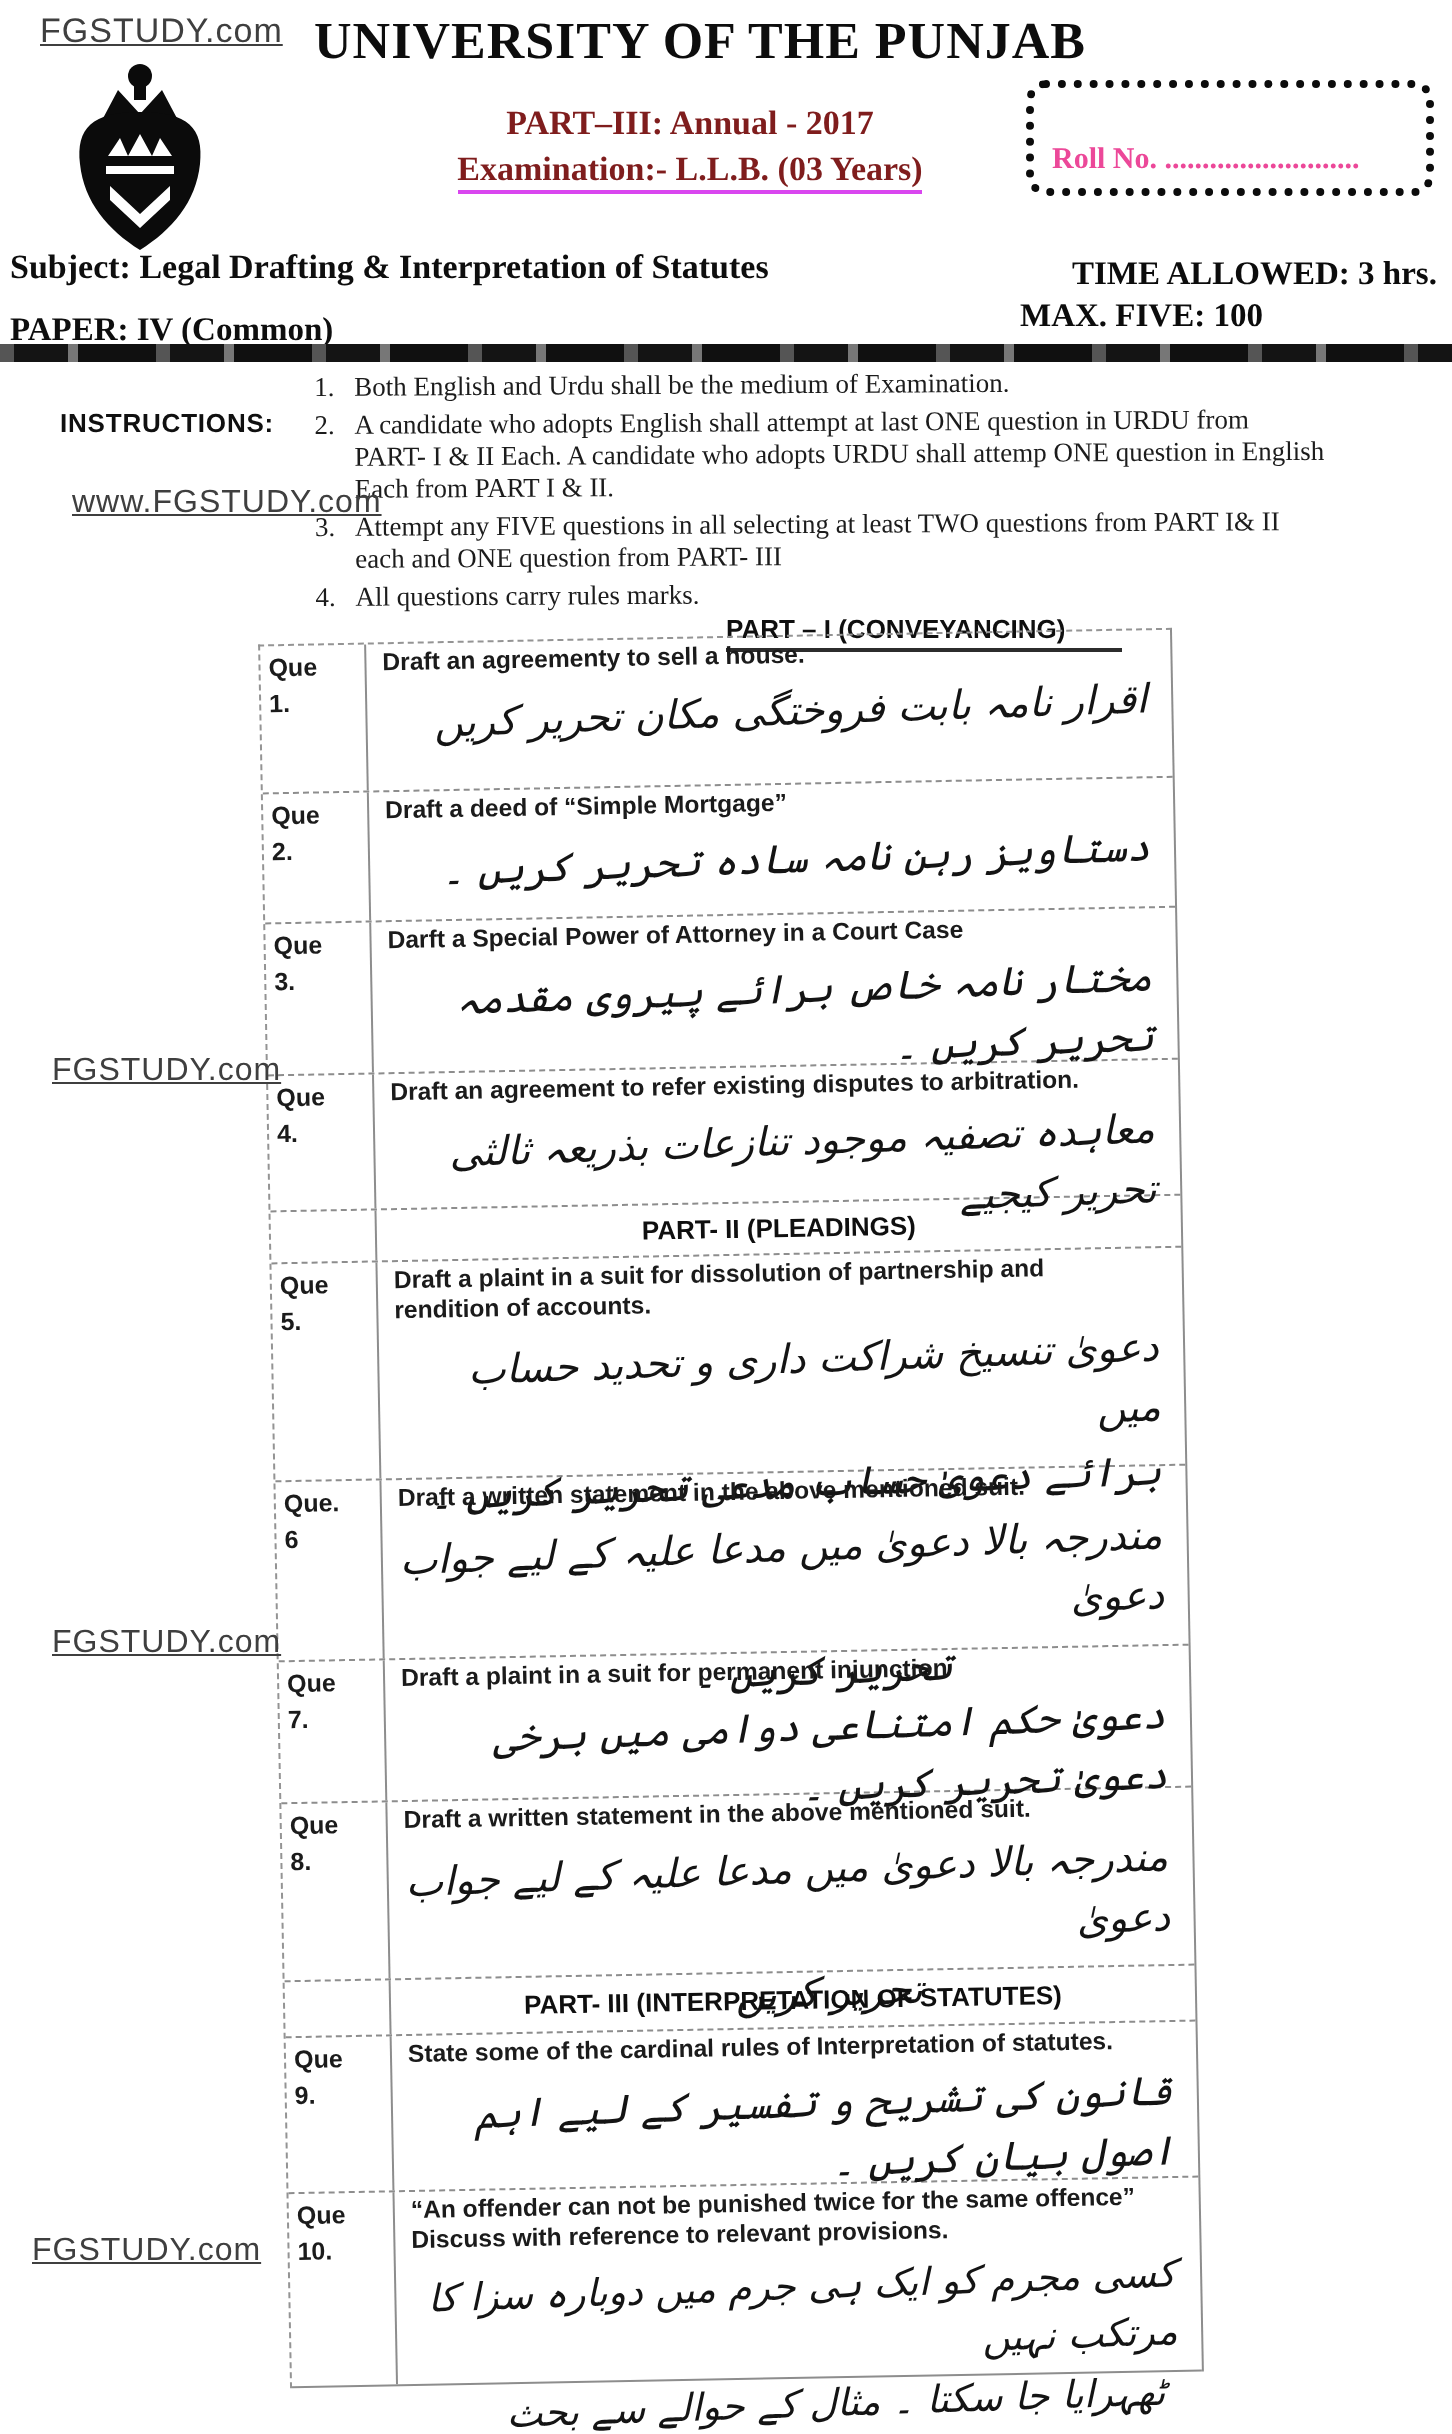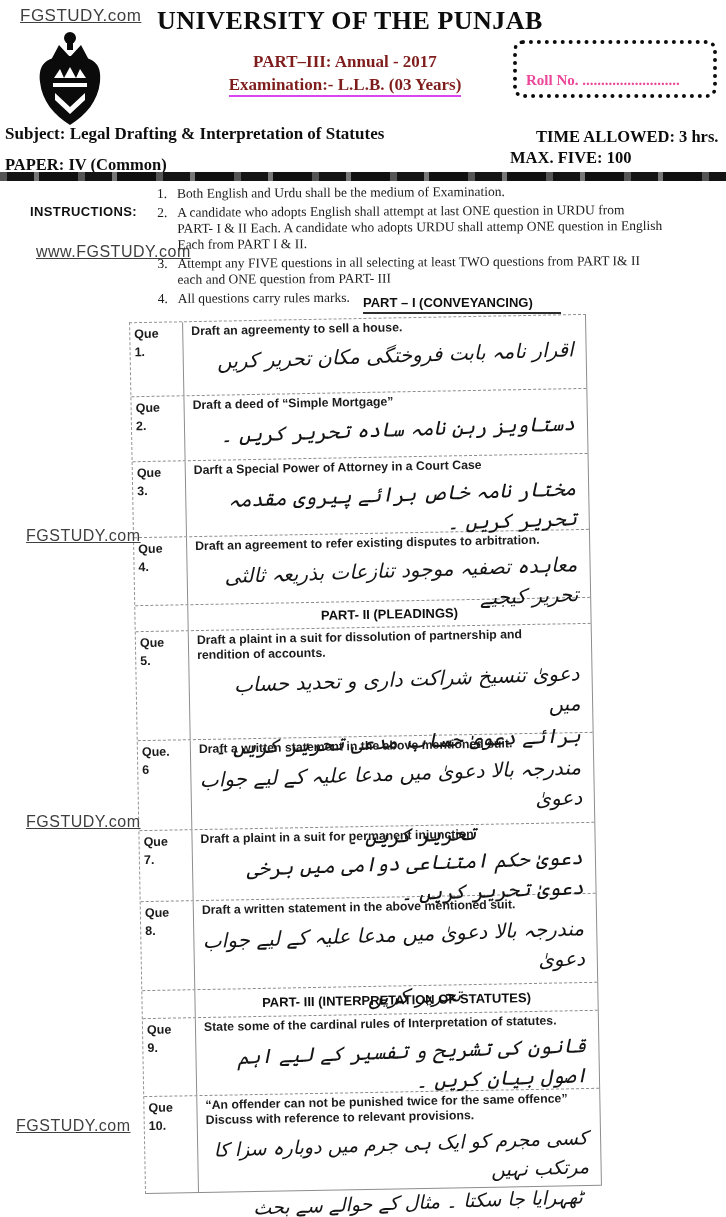--- a/index.html
+++ b/index.html
@@ -26,21 +26,21 @@
   .marks{top:148px;left:510px;font-size:16.5px;font-weight:bold;color:#0c0c0c;}
   .bar{top:172px;left:0;width:726px;height:9px;background:#1d1d1d;
        background-image:repeating-linear-gradient(90deg,#555 0 7px,#141414 7px 34px,#777 34px 39px,#101010 39px 78px);}
   
   .instr-label{top:204px;left:30px;font-family:"Liberation Sans",sans-serif;
                font-weight:bold;font-size:13px;letter-spacing:.4px;color:#101010;}
   .instr{top:186px;left:157px;width:505px;font-size:13.5px;line-height:1.18;color:#1c1c1c;
          transform:rotate(-.35deg);transform-origin:left top;}
   .iitem{display:flex;margin-bottom:3px;}
   .inum{width:20px;flex:0 0 20px;}
-  .part1{top:295px;left:363px;font-family:"Liberation Sans",sans-serif;font-weight:bold;
+  .part1{top:307px;left:363px;font-family:"Liberation Sans",sans-serif;font-weight:bold;
          font-size:13px;color:#0f0f0f;padding-right:28px;border-bottom:2px solid #2c2c2c;
          padding-bottom:2px;}
   
   .qtable{top:318px;left:137px;width:455px;transform:rotate(-1.05deg);
           border-left:1px dashed #949494;border-top:1px dashed #949494;
           border-right:1px solid #8d8d8d;background:transparent;}
   .trow{display:flex;border-bottom:1px dashed #8d8d8d;box-sizing:border-box;overflow:visible;}
   .qcell{flex:0 0 46px;border-right:1px solid #8d8d8d;padding:3px 2px 0 4px;
          font-family:"Liberation Sans",sans-serif;font-weight:600;font-size:12.5px;color:#1b1b1b;}
   .qcell span{display:block;line-height:1.4;}

